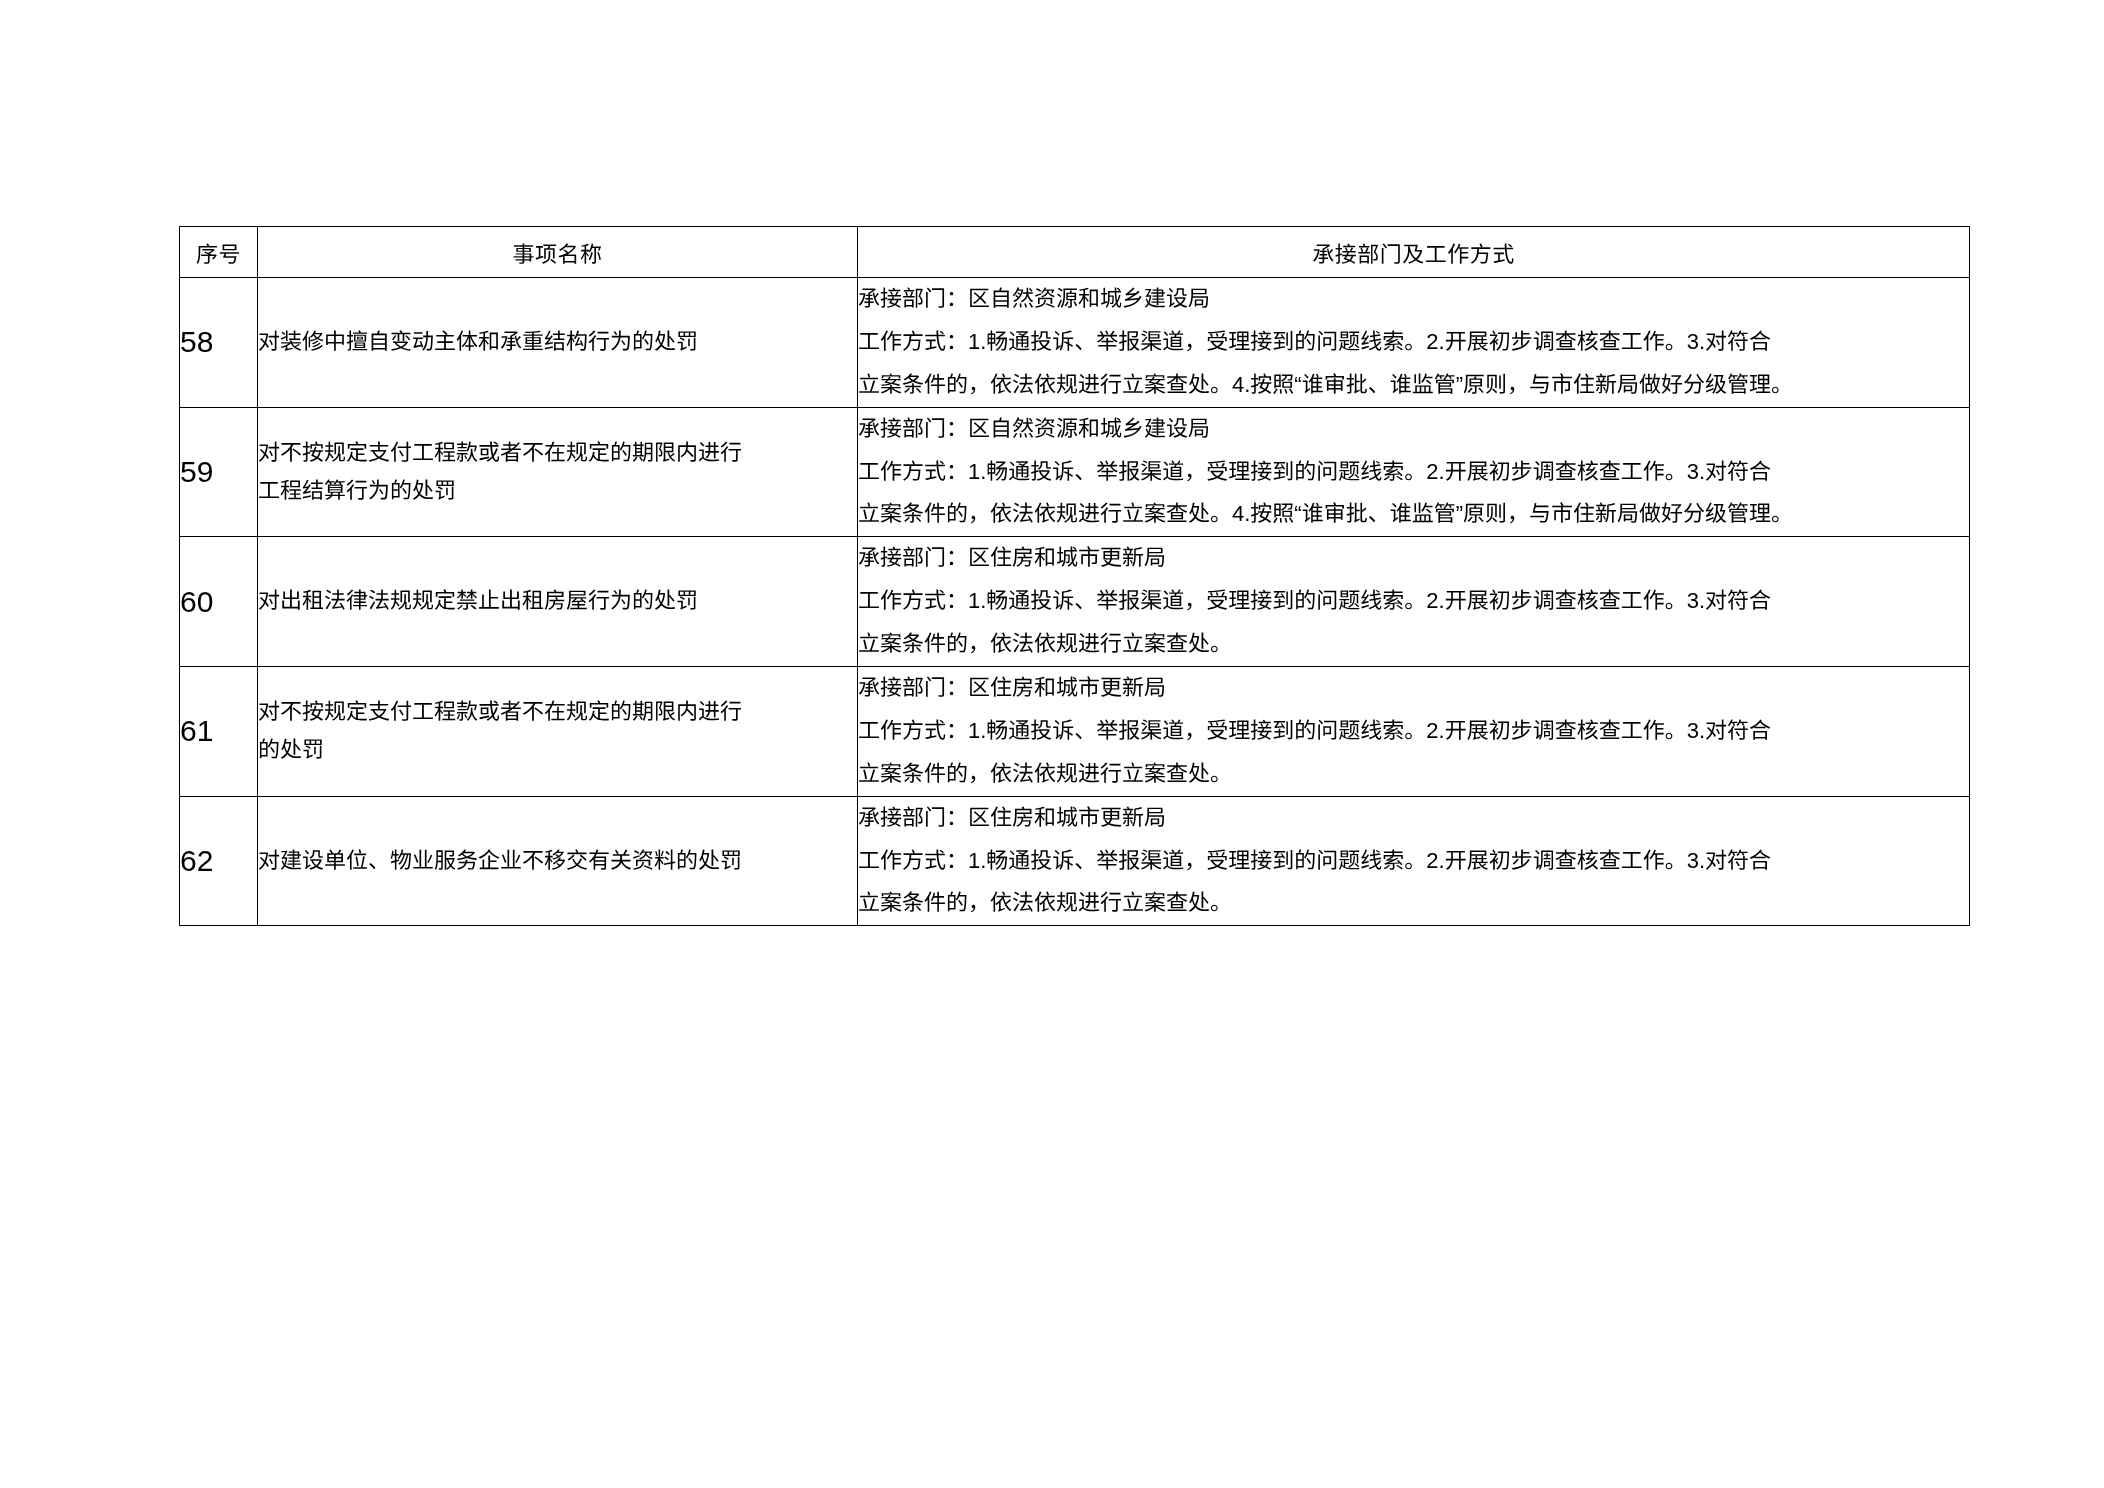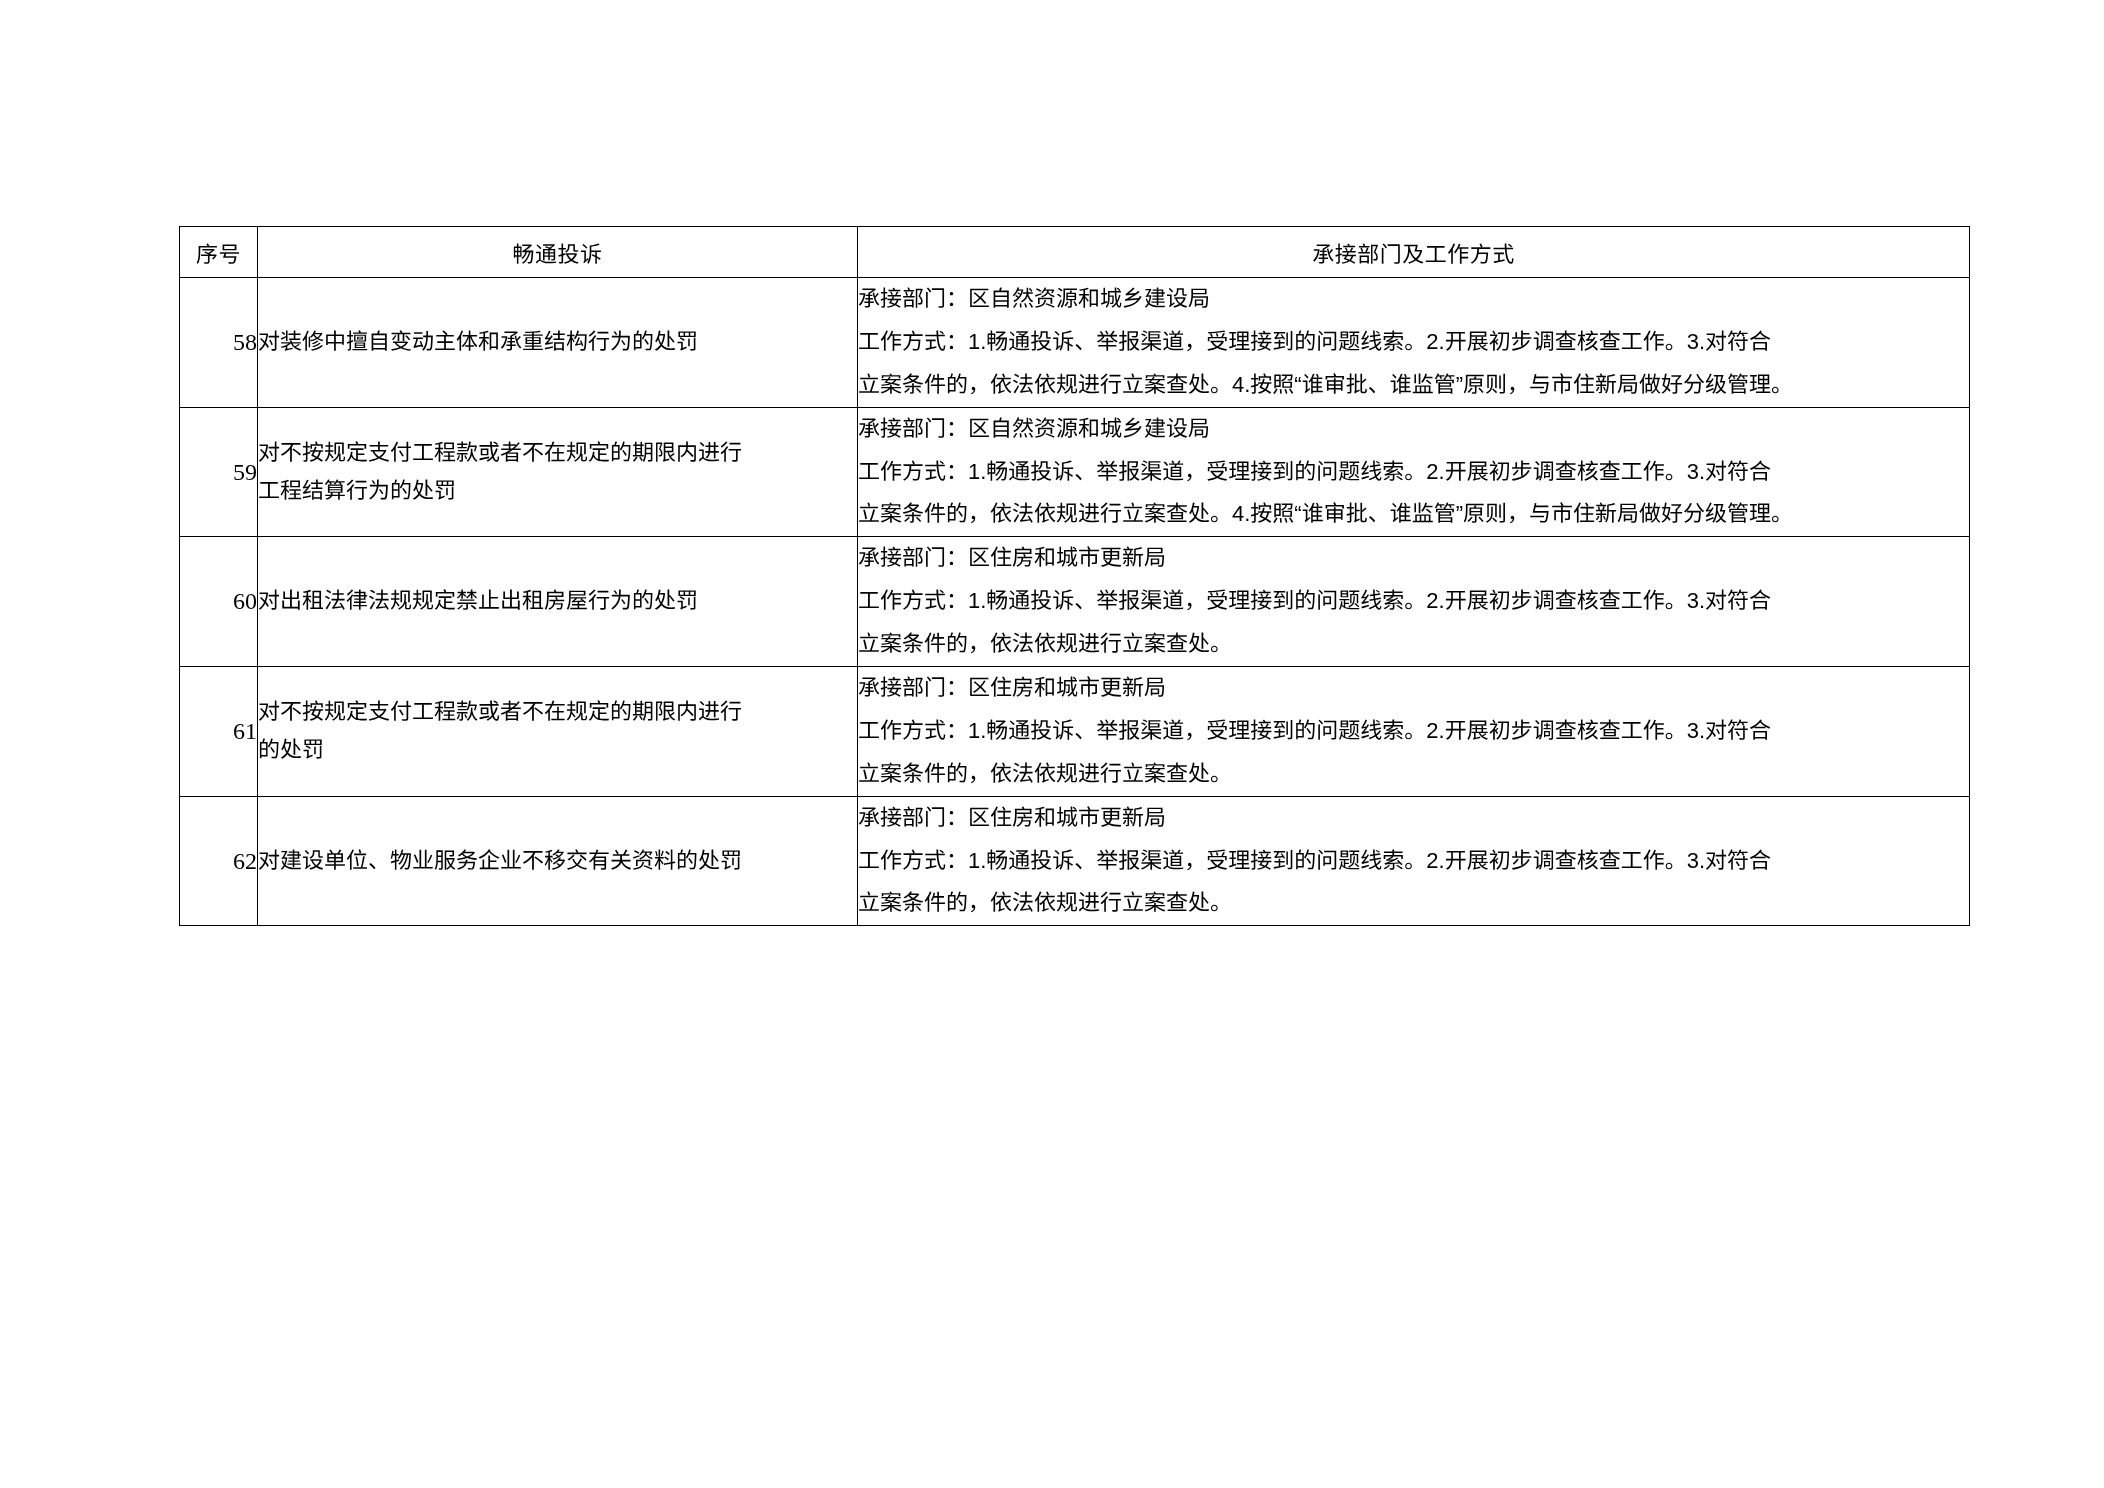--- a/index.html
+++ b/index.html
@@ -48,23 +48,23 @@
     font-size: 22px;
     font-family: "Liberation Sans", "DejaVu Sans", sans-serif;
   }
   .hdr-text {
     display: block;
     text-align: center;
     font-size: 22px;
     letter-spacing: 0.5px;
   }
   td.seq-cell {
-    text-align: right;
-    font-size: 24px;
-    font-family: Liberation Serif, serif;
+    text-align: left;
+    font-size: 30px;
+    font-family: Liberation Sans, sans-serif;
   }
   td.name-cell {
     font-size: 22px;
     line-height: 1.75;
     padding: 6px 4px 6px 8px;
     font-family: "Liberation Sans", "DejaVu Sans", sans-serif;
     margin-left: 46px;
   }
   td.dept-cell {
     font-size: 22px;
@@ -96,21 +96,21 @@
         <col class="c-seq">
         <col class="c-name">
         <col class="c-dept">
       </colgroup>
       <thead>
         <tr>
           <td>
             <span class="hdr-text">序号</span>
           </td>
           <td>
-            <span class="hdr-text">畅通投诉</span>
+            <span class="hdr-text">事项名称</span>
           </td>
           <td>
             <span class="hdr-text">承接部门及工作方式</span>
           </td>
         </tr>
       </thead>
       <tbody>
 
 
         <tr class="row-58">

